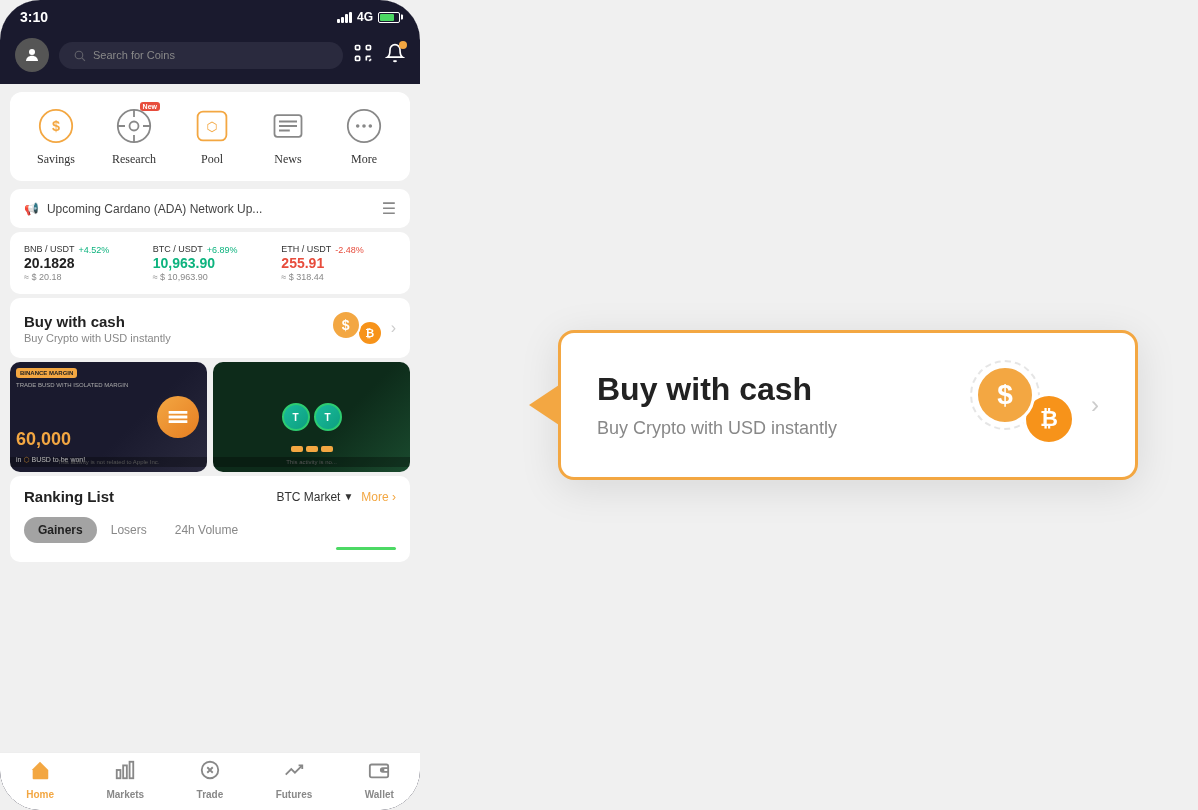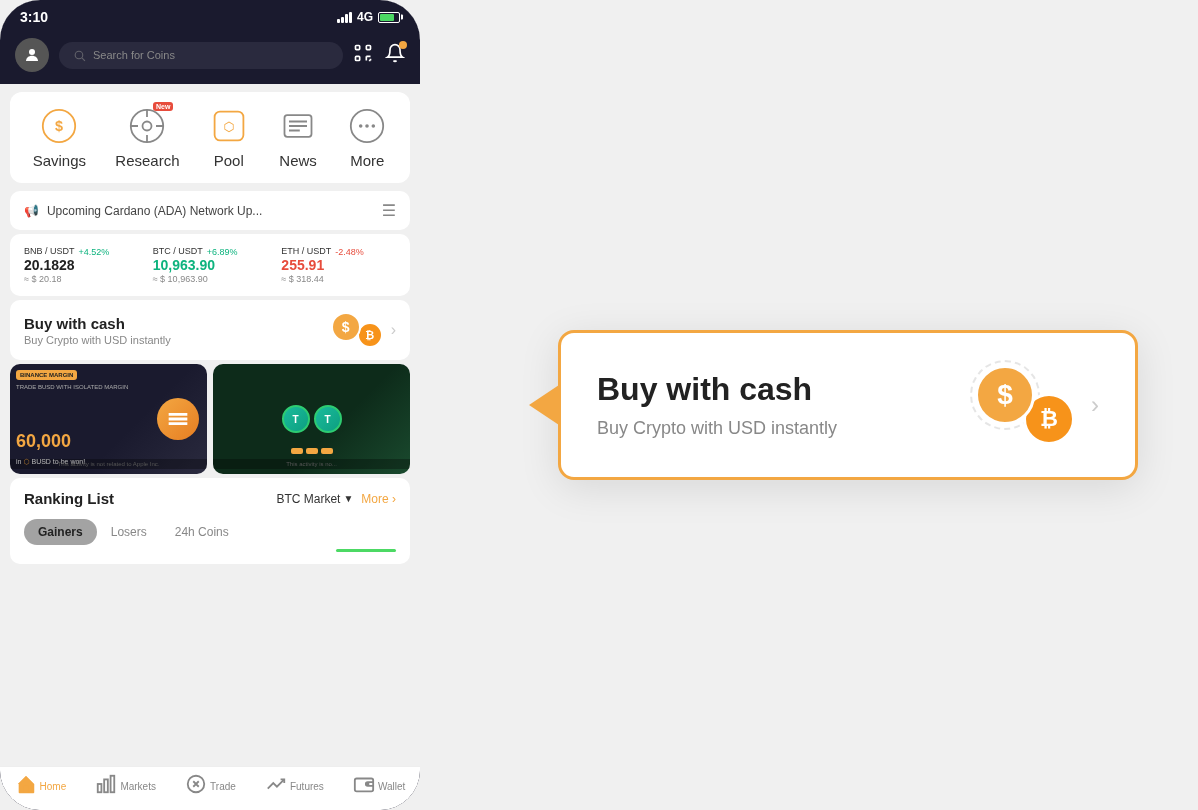--- a/index.html
+++ b/index.html
@@ -186,23 +186,24 @@
     .quick-link-icon {
       width: 40px;
       height: 40px;
       display: flex;
       align-items: center;
       justify-content: center;
       position: relative;
     }
 
     .quick-link-label {
-      font-size: 15px;
+      font-size: 12px;
       color: #333;
       text-align: center;
+      font-family: Liberation Serif, serif;
     }
 
     .new-badge {
       position: absolute;
       top: -4px;
       right: -6px;
       background: #e74c3c;
       color: white;
       font-size: 7px;
       padding: 1px 3px;
@@ -459,24 +460,25 @@
       background: white;
       padding: 6px 0 10px;
       display: flex;
       justify-content: space-around;
       border-top: 1px solid #eee;
       flex-shrink: 0;
     }
 
     .nav-item {
       display: flex;
-      flex-direction: row;
+      flex-direction: column;
       align-items: center;
       gap: 3px;
       cursor: pointer;
+      font-weight: bold;
     }
 
     .nav-icon {
       font-size: 20px;
     }
 
     .nav-label {
       font-size: 10px;
       color: #888;
     }
@@ -798,21 +800,21 @@
             </div>
             <span class="more-link">
               <span>More</span>
               <span> ›</span>
             </span>
           </div>
         </div>
         <div class="tab-row">
           <button class="tab-btn active">Gainers</button>
           <button class="tab-btn">Losers</button>
-          <button class="tab-btn">24h Coins</button>
+          <button class="tab-btn">24h Volume</button>
         </div>
         <div class="green-bar"></div>
       </div>
 
     </div>
 
     <div class="bottom-nav">
       <div class="nav-item">
         <span class="nav-icon active">
           <svg width="22" height="22" viewBox="0 0 24 24" fill="#f3a742">

